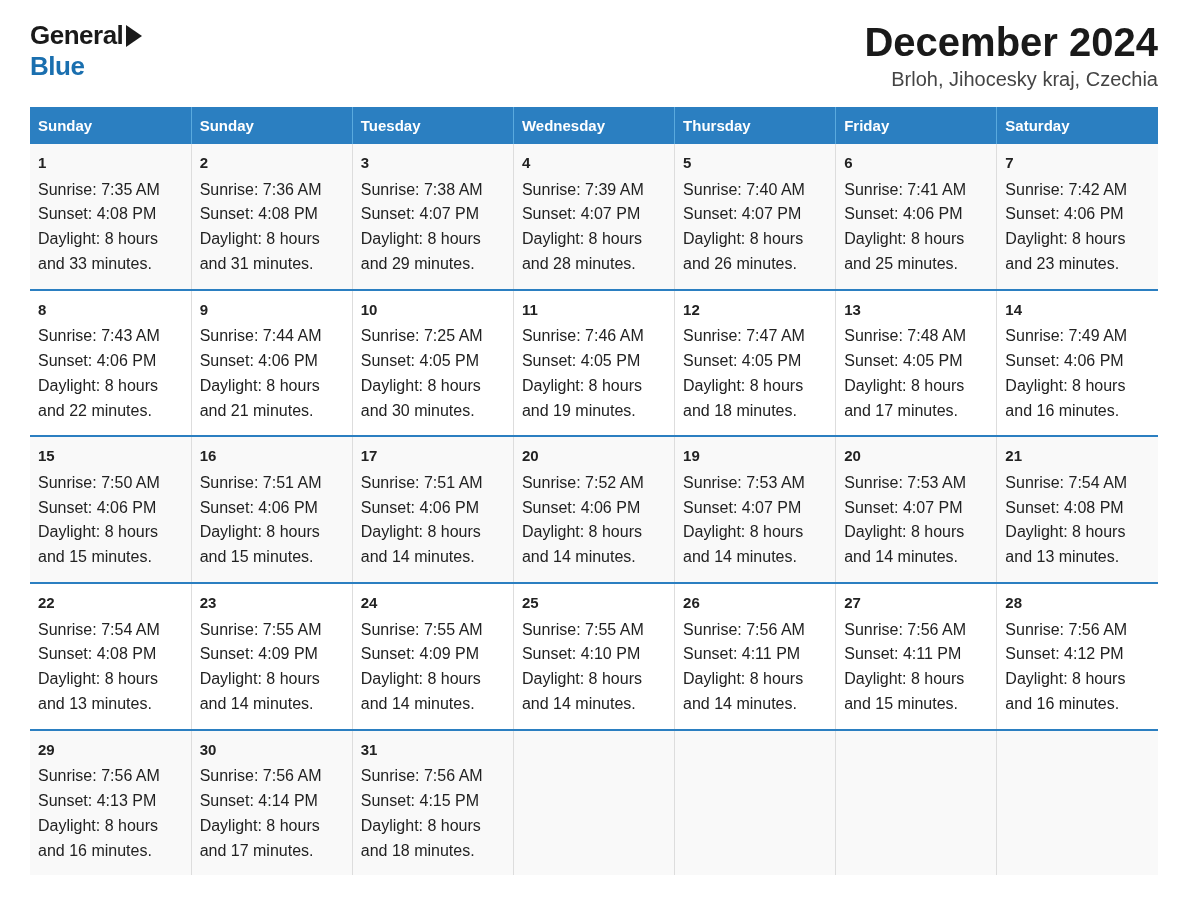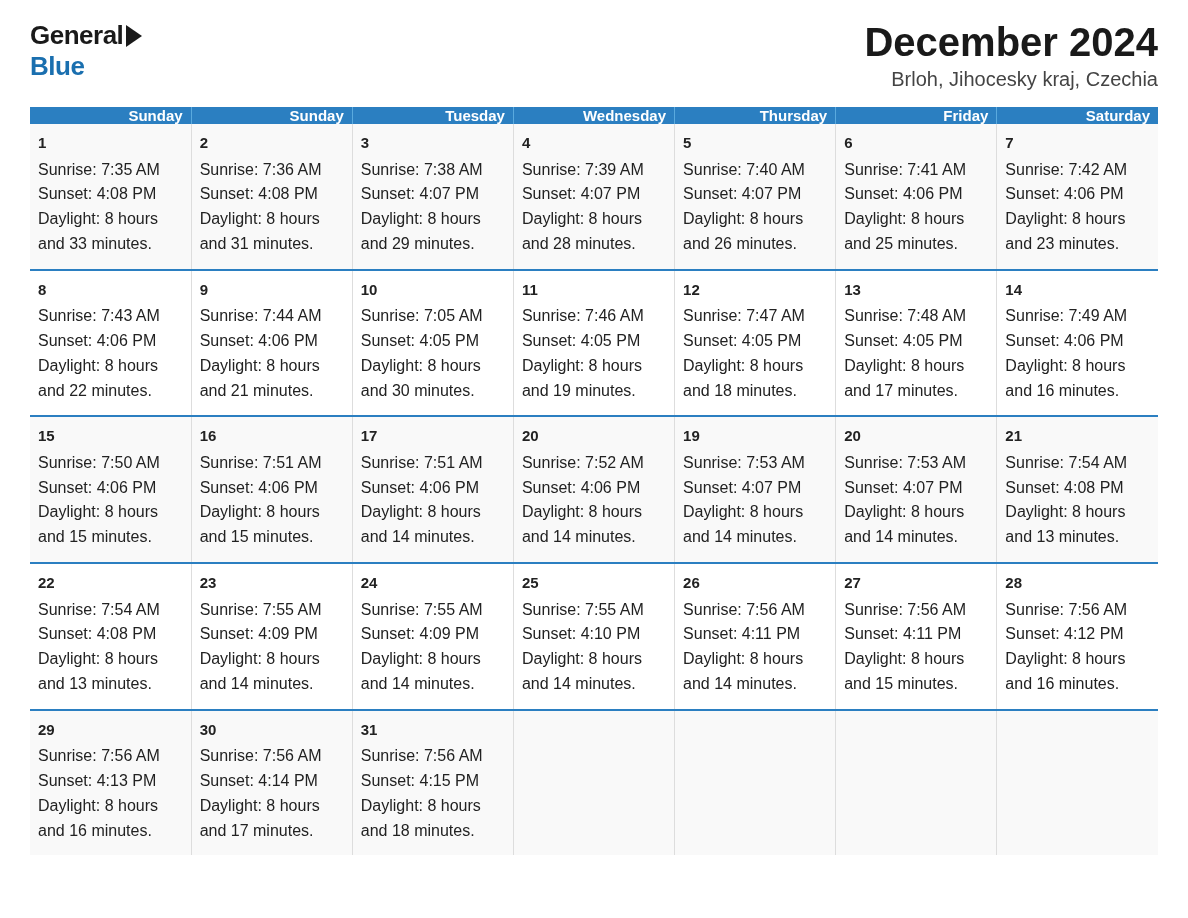--- a/index.html
+++ b/index.html
@@ -52,22 +52,22 @@
     table {
       width: 100%;
       border-collapse: collapse;
       table-layout: fixed;
     }
     thead tr {
       background-color: #2b7fc1;
       color: #fff;
     }
     thead th {
-      padding: 0 8px;
-      text-align: right;
+      padding: 10px 8px;
+      text-align: left;
       font-size: 15px;
       font-weight: 600;
       border-right: 1px solid #5aaade;
     }
     thead th:last-child {
       border-right: none;
     }
     tbody tr {
       border-bottom: 2px solid #2b7fc1;
       vertical-align: top;
@@ -207,21 +207,21 @@
         <span class="day-num">9</span>
         <div class="day-info">
           <span>Sunrise: 7:44 AM</span><br>
           <span>Sunset: 4:06 PM</span><br>
           <span>Daylight: 8 hours and 21 minutes.</span>
         </div>
       </td>
         <td>
         <span class="day-num">10</span>
         <div class="day-info">
-          <span>Sunrise: 7:05 AM</span><br>
+          <span>Sunrise: 7:25 AM</span><br>
           <span>Sunset: 4:05 PM</span><br>
           <span>Daylight: 8 hours and 30 minutes.</span>
         </div>
       </td>
         <td>
         <span class="day-num">11</span>
         <div class="day-info">
           <span>Sunrise: 7:46 AM</span><br>
           <span>Sunset: 4:05 PM</span><br>
           <span>Daylight: 8 hours and 19 minutes.</span>

